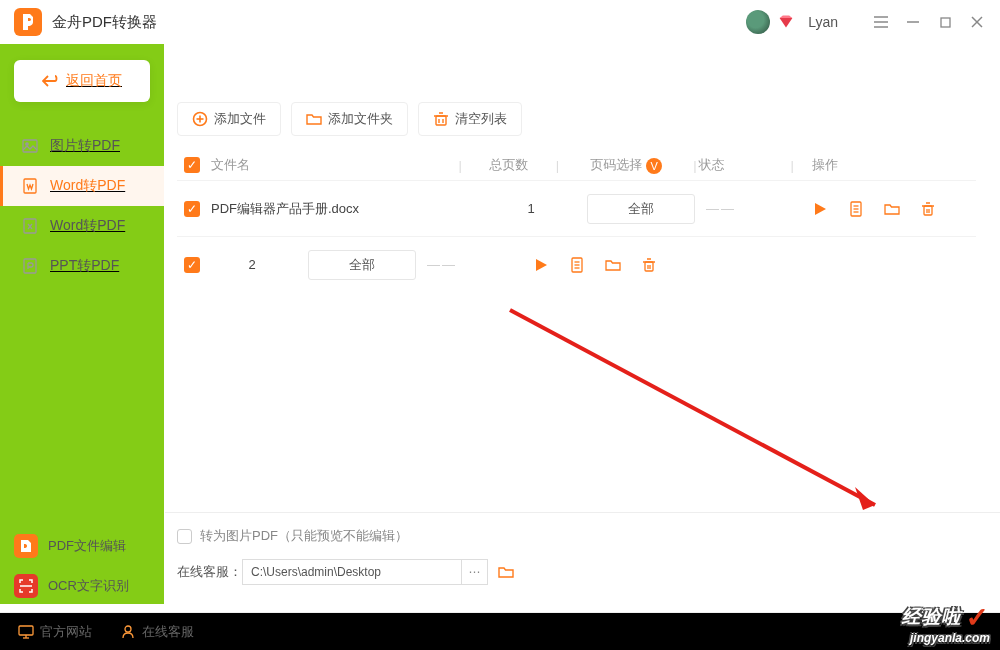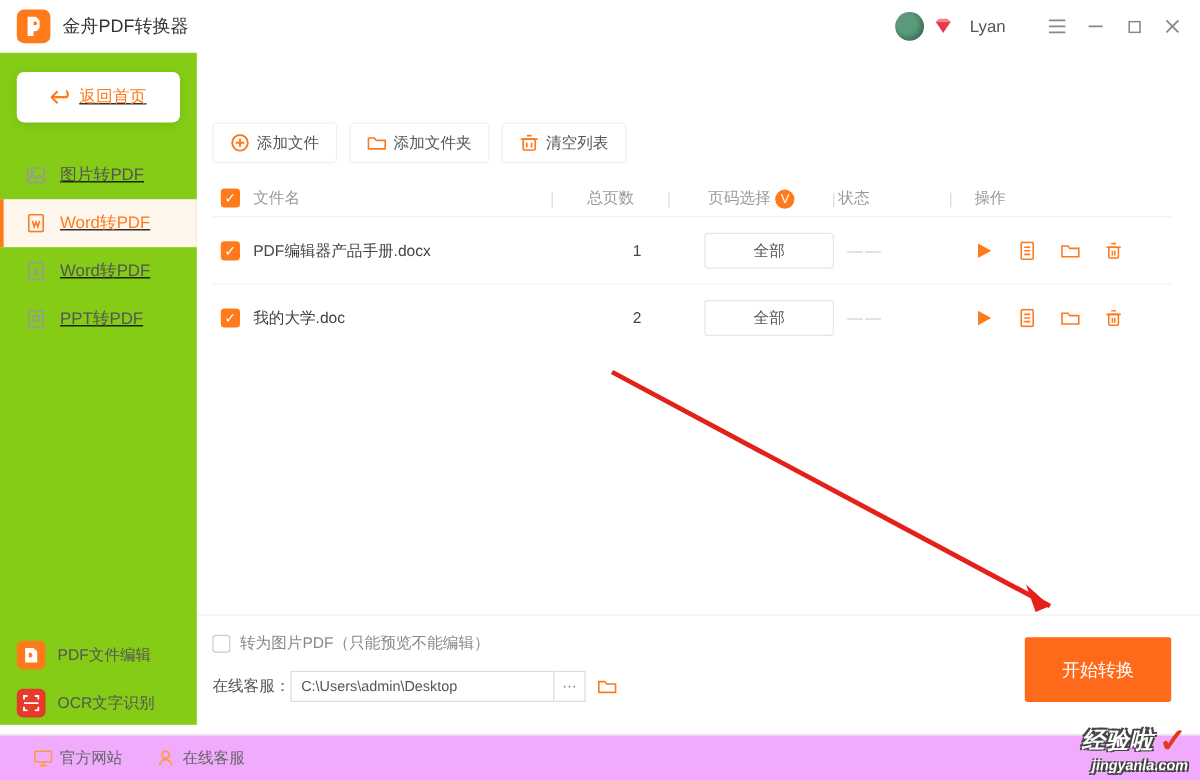--- a/index.html
+++ b/index.html
@@ -57,21 +57,21 @@
 .convert-img { display:flex; align-items:center; font-size:13px; color:#888; margin-bottom:14px;}
 .convert-img .chk { width:15px;height:15px;border:1px solid #ccc;border-radius:3px;margin-right:8px;}
 .output-row { display:flex; align-items:center; font-size:13px; color:#555;}
 .output-path { width:220px; height:26px; border:1px solid #ddd; padding:0 8px; font-size:12px; color:#555; background:#fff;}
 .path-more { width:26px;height:26px;border:1px solid #ddd;border-left:none;display:flex;align-items:center;justify-content:center;color:#888;cursor:pointer;font-size:12px;}
 .open-folder { margin-left:10px; color:#ff7a1a; cursor:pointer; display:flex;}
 
 .start-btn { position:absolute; right:24px; top:18px; width:122px; height:54px; background:#ff6a1a; color:#fff; font-size:15px; display:flex; align-items:center; justify-content:center; border-radius:2px; cursor:pointer;}
 
 
-.footer { position:absolute; left:0; bottom:0; width:1000px; height:38px; border-top:1px solid #eee; display:flex; align-items:center; padding-left:28px; font-size:13px; color:#666; gap:28px; background:#f0abfc;}
+.footer { position:absolute; left:0; bottom:0; width:1000px; height:38px; border-top:1px solid #eee; display:flex; align-items:center; padding-left:18px; font-size:13px; color:#666; gap:28px; background:#000000;}
 .footer-item { display:flex; align-items:center; gap:6px; cursor:pointer;}
 .footer-item svg { color:#ff9a3a; }
 
 .arrow { position:absolute; pointer-events:none; }
 
 .watermark { position:absolute; right:10px; bottom:6px; font-family: Arial; font-weight:bold; font-style:italic; color:#fff; text-shadow: -1.5px -1.5px 0 #444, 1.5px -1.5px 0 #444, -1.5px 1.5px 0 #444, 1.5px 1.5px 0 #444; line-height:1; text-align:right;}
 .watermark .l1 { font-size:19px; letter-spacing:1px;} .watermark .l2 { font-size:12px; letter-spacing:0px; }
 .watermark .chk-mark { color:#e03a1a; font-size:28px; text-shadow:none; font-style:normal; vertical-align:-4px; margin-left:4px;}
 </style>
 </head>
@@ -244,21 +244,20 @@
             <rect x="4" y="5" width="8" height="9" rx="1"></rect>
             <path d="M2 5h12M6 2h4M7 8v4M9 8v4"></path>
           </svg>
       </div>
     </div>
 
     <div class="row">
       <div class="col-cb">
           <div class="cb">✓</div>
         </div>
-      <div class="col-name">我的大学.doc</div>
       <div class="col-pages">2</div>
       <div class="col-range">
           <div class="select-box">
             <span>全部</span>
           </div>
         </div>
       <div class="col-status dash">—— </div>
       <div class="col-ops ops">
         <svg width="16" height="16" viewBox="0 0 16 16" fill="#ff7a1a">
             <path d="M3 2l11 6-11 6z"></path>
@@ -287,23 +286,20 @@
       <div class="output-row">
         <span>在线客服：</span>
         <input class="output-path" value="C:\Users\admin\Desktop" style="">
         <div class="path-more">⋯</div>
         <div class="open-folder">
           <svg width="16" height="16" viewBox="0 0 16 16" fill="none" stroke="#ff7a1a" stroke-width="1.4">
               <path d="M1 4h5l1.5 2H15v7H1z"></path>
             </svg>
         </div>
       </div>
-      <div class="start-btn">
-        <span>开始转换</span>
-      </div>
     </div>
   </div>
 </div>
 
 <div class="footer">
   <div class="footer-item">
     <svg width="16" height="16" viewBox="0 0 16 16" fill="none" stroke="#ff9a3a" stroke-width="1.3">
         <rect x="1" y="2" width="14" height="9" rx="1"></rect>
         <line x1="5" y1="14" x2="11" y2="14"></line>
         <line x1="8" y1="11" x2="8" y2="14"></line>

